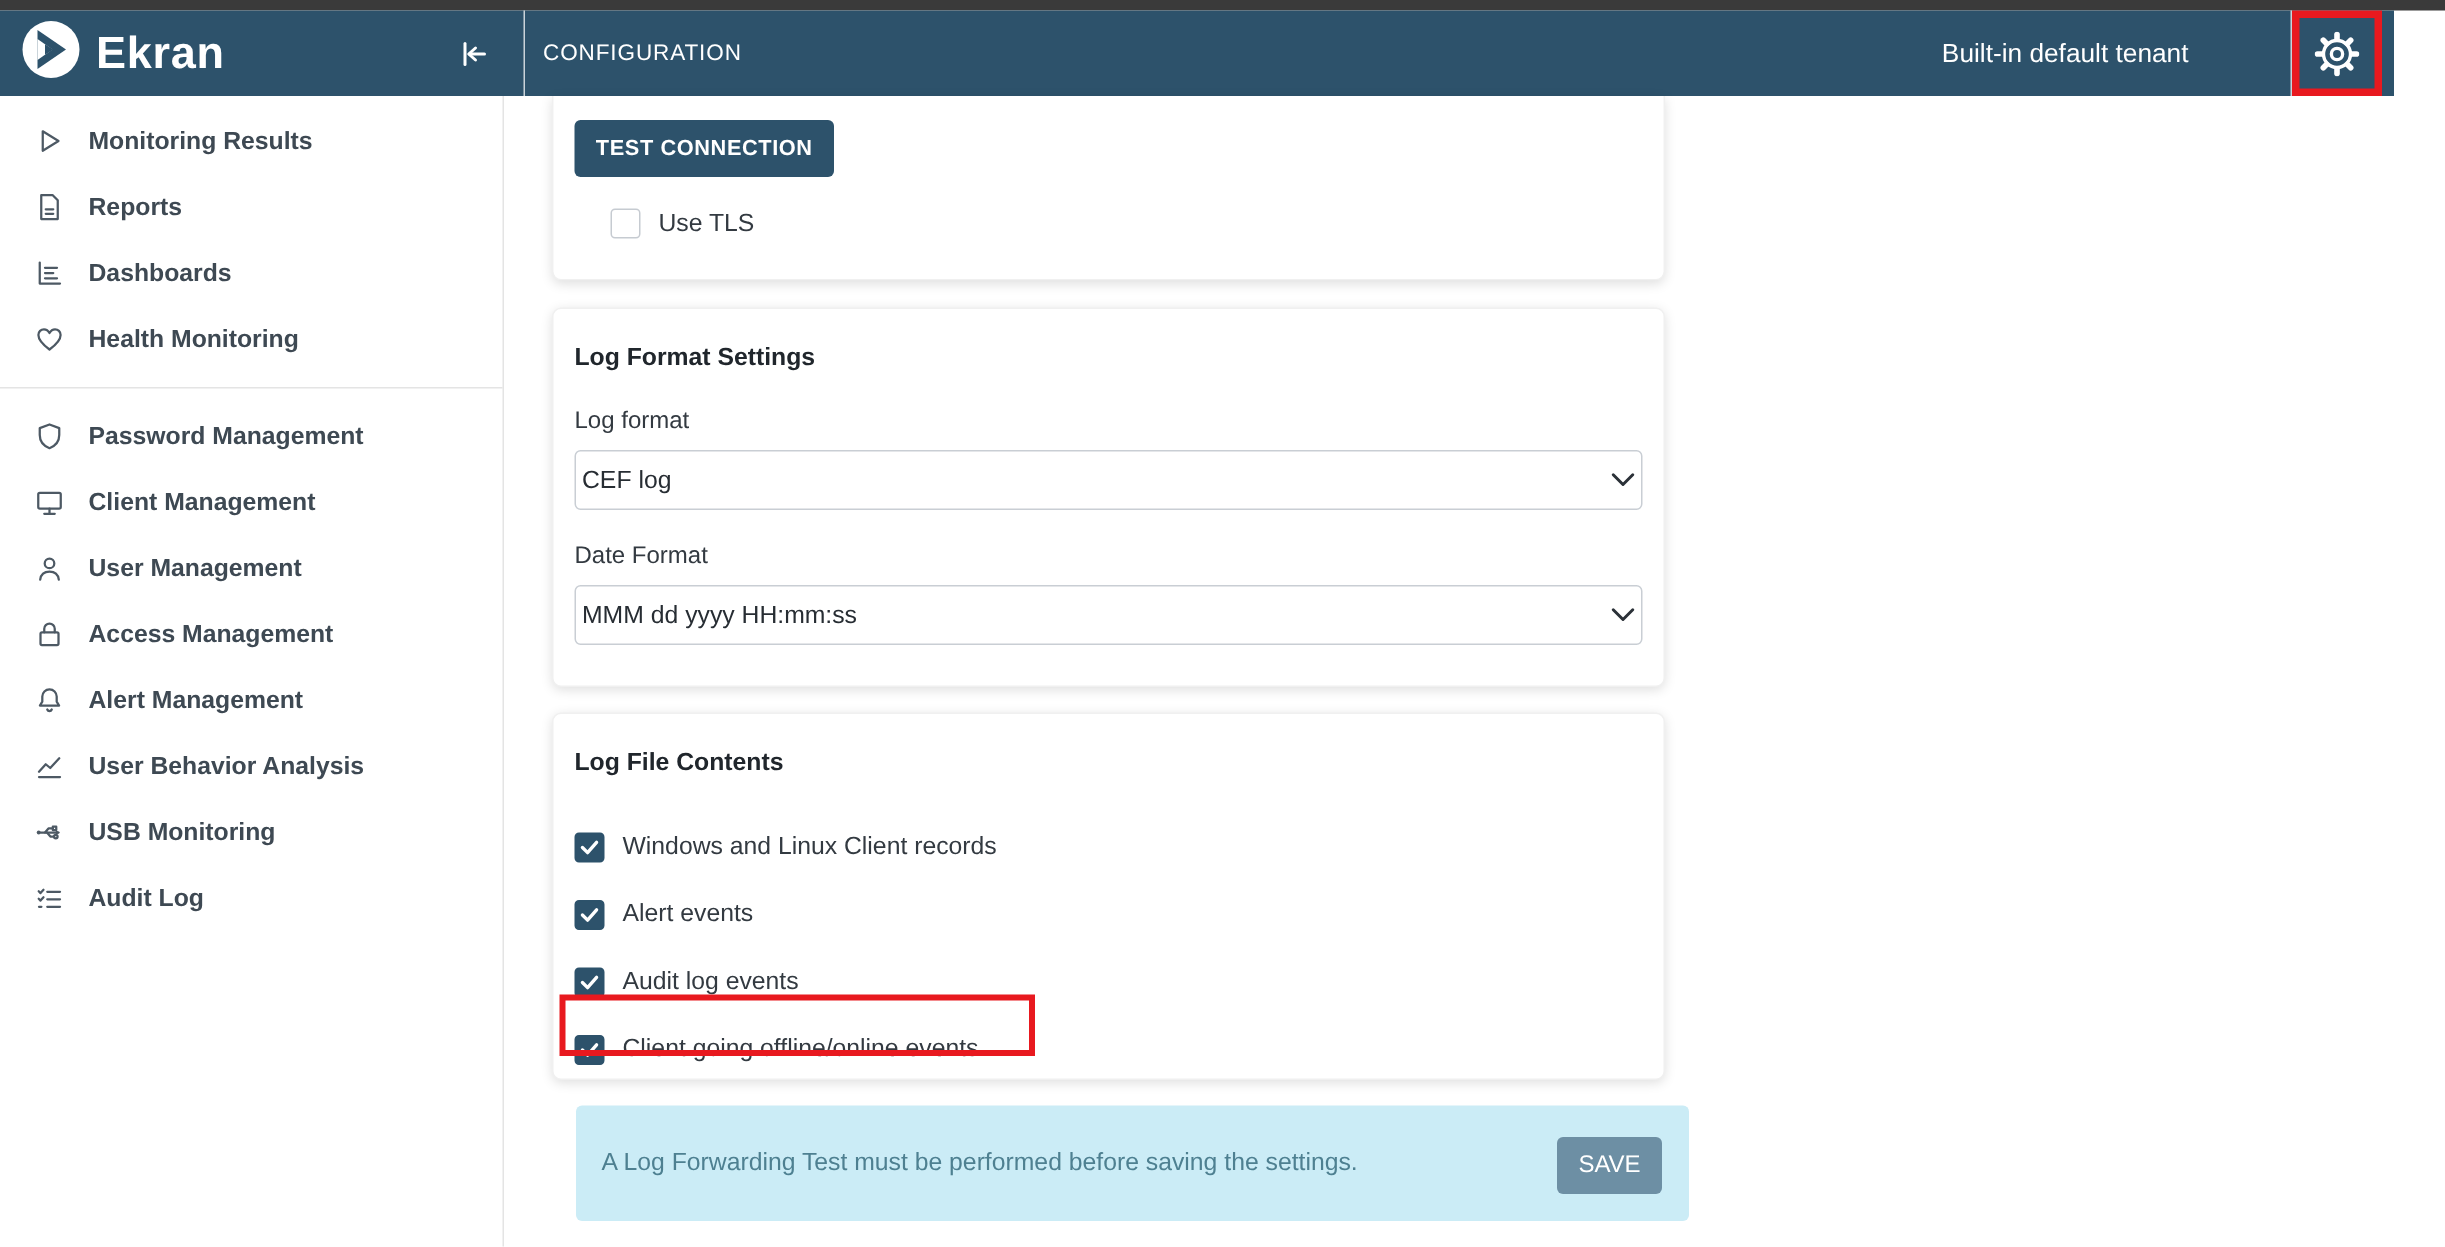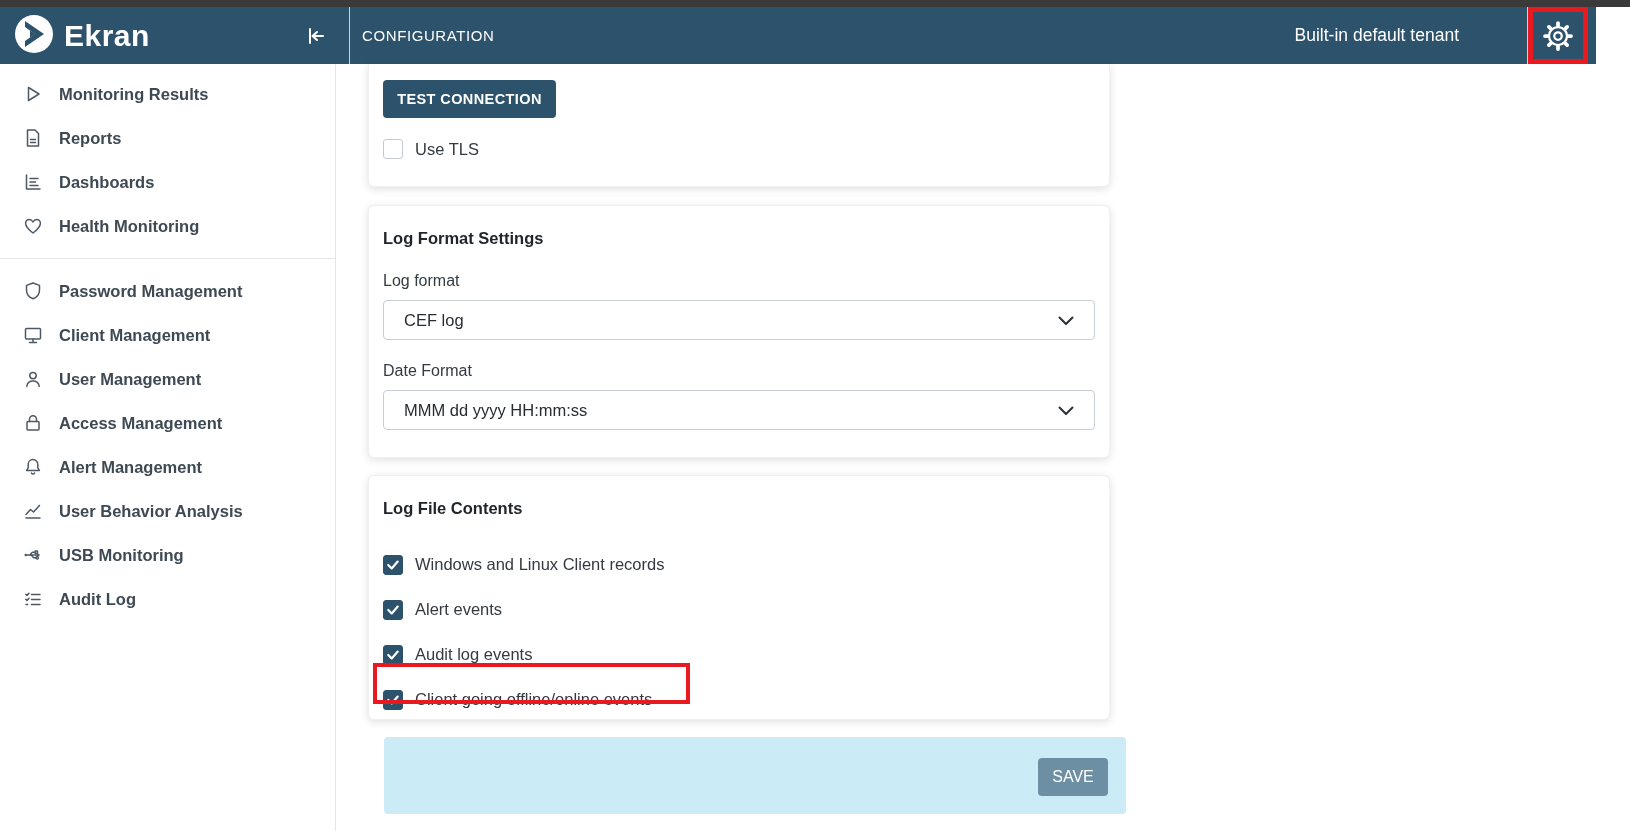--- a/index.html
+++ b/index.html
@@ -43,33 +43,33 @@
     box-shadow:0 2px 8px rgba(0,0,0,.13); padding:14px; }
   .card.cut-top { border-top:none; border-radius:0 0 6px 6px; }
   .card1 { top:0; height:123px; }
   .card2 { top:141px; height:253px; }
   .card3 { top:411px; height:245px; }
 
   .btn-primary { display:inline-block; background:#2d526b; color:#fff; border:none;
     border-radius:4px; width:173px; height:38px; font-size:14.5px; font-weight:700;
     letter-spacing:.4px; cursor:pointer; font-family:inherit; margin-top:2px; }
   .cb-row { display:flex; align-items:center; }
-  .tls-row { margin-top:21px; }
+  .tls-row { margin-top:21px;margin-left:24px; }
   .cbox { width:20px; height:20px; border:1px solid #c6cbd1; border-radius:3px;
     background:#fff; display:flex; align-items:center; justify-content:center; cursor:pointer; flex:0 0 20px; }
   .cbox.on { background:#2d526b; border-color:#2d526b; }
   .cbox svg { display:none; }
   .cbox.on svg { display:block; }
   .cb-label { margin-left:12px; font-size:16.5px; color:#333a41; }
 
   .card-title { font-size:16.5px; font-weight:700; color:#20262c; margin-top:9px; }
   .field-label { font-size:16px; color:#333a41; }
   .lbl1 { margin-top:24px; }
   .select { margin-top:10px; height:40px; border:1px solid #c9ced4; border-radius:4px;
-    display:flex; align-items:center; padding:0 20px; font-size:16.5px; color:#272d33;
+    display:flex; align-items:center; padding:0 4px; font-size:16.5px; color:#272d33;
     cursor:pointer; background:#fff; justify-content:space-between; }
   .lbl2 { margin-top:22px; }
 
   .cc-rows { margin-top:24px; }
   .cc-row { height:45px; display:flex; align-items:center; }
 
   .highlight-box { position:absolute; border:4px solid #e8191f; background:transparent;
     pointer-events:none; z-index:6; }
   .hl-checkbox { left:37px; top:599px; width:317px; height:41px; }
 
@@ -318,16 +318,17 @@
             </svg>
         </span>
         <span class="cb-label">Client going offline/online events</span>
       </div>
     </div>
   </div>
 
   <div class="highlight-box hl-checkbox"></div>
 
   <div class="notice">
+    <span class="notice-text">A Log Forwarding Test must be performed before saving the settings.</span>
     <button class="save-btn">SAVE</button>
   </div>
 
 </div>
 
 </body></html>

